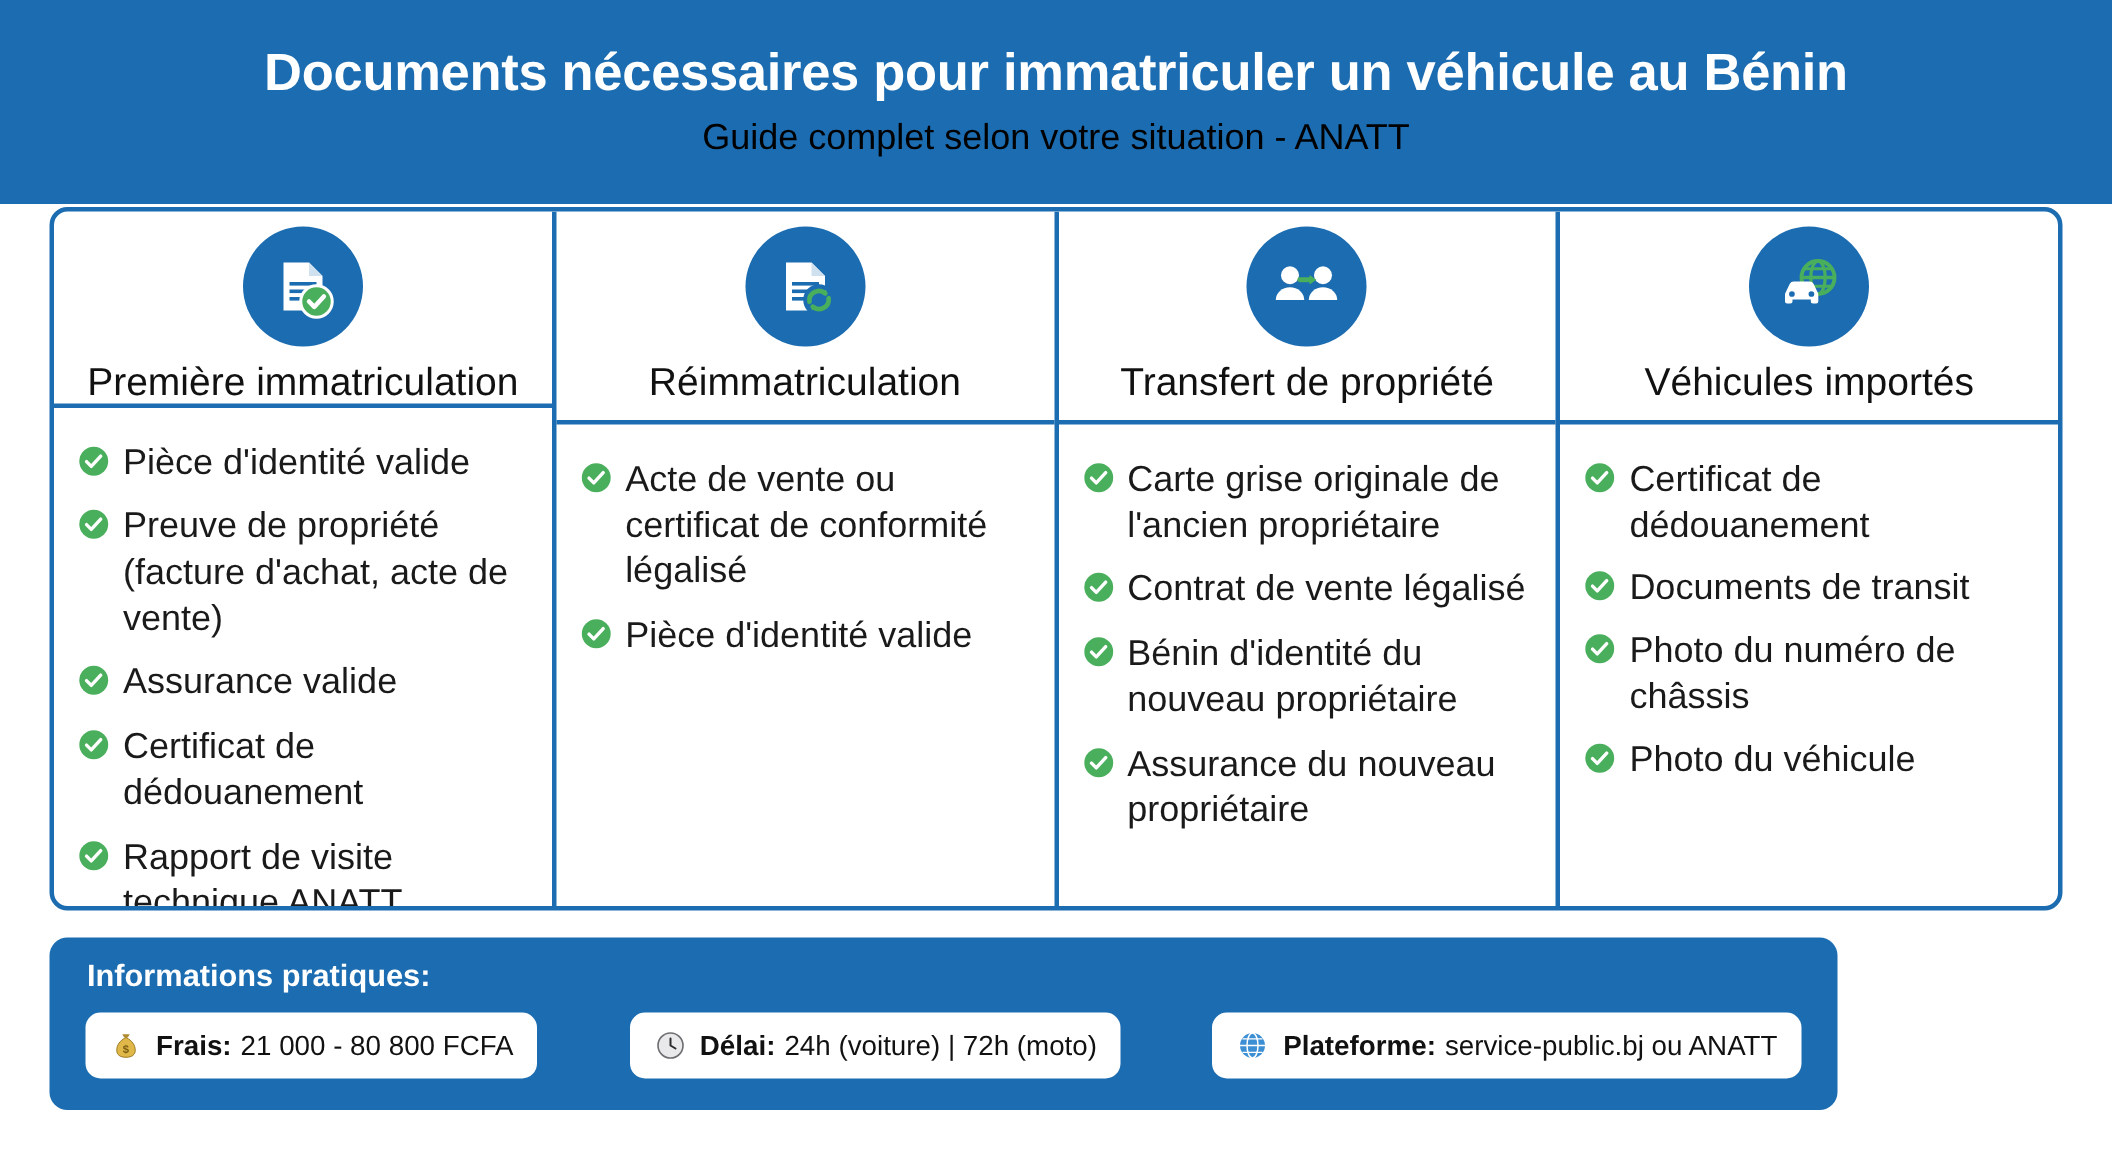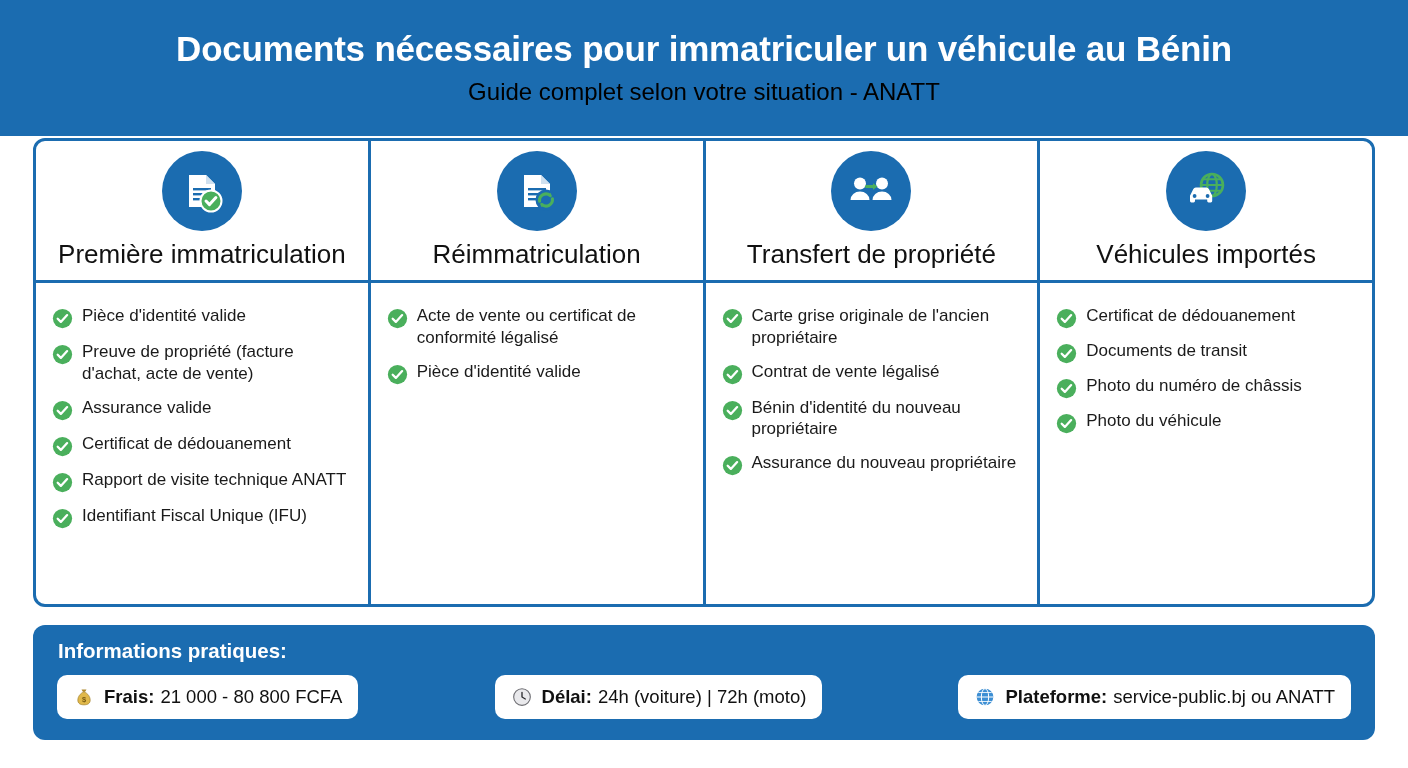--- a/index.html
+++ b/index.html
@@ -113,33 +113,33 @@
   .req-item:last-child { margin-bottom: 0; }
 
   .check {
     flex: 0 0 auto;
     width: 21px; height: 21px;
     margin-top: 3px;
     margin-right: 9px;
   }
 
   .req-text {
-    font-size: 17px;
+    font-size: 24px;
     color: #1a1a1a;
     line-height: 1.28;
   }
 
   
   .col-4 .req-item { margin-bottom: 11px; }
 
   
   .footer {
     position: absolute;
     left: 33px; top: 625px;
-    width: 1342px;
+    width: 1192px;
     height: 115px;
     background: #1b6cb0;
     border-radius: 12px;
     padding: 14px 22px 0 22px;
   }
 
   .footer-title {
     color: #ffffff;
     font-size: 20.5px;
     font-weight: bold;

